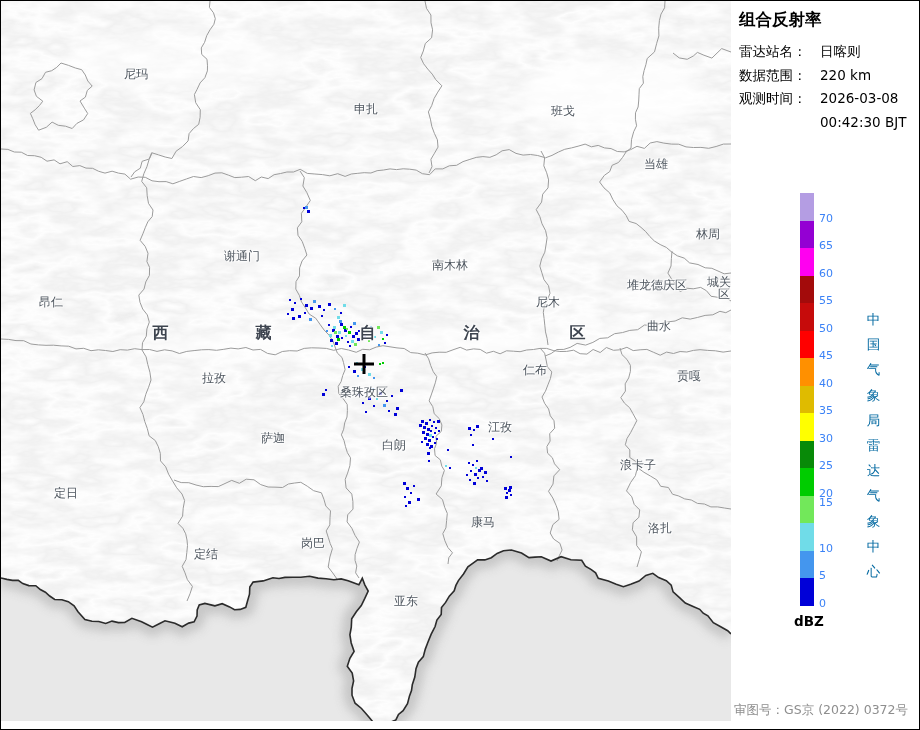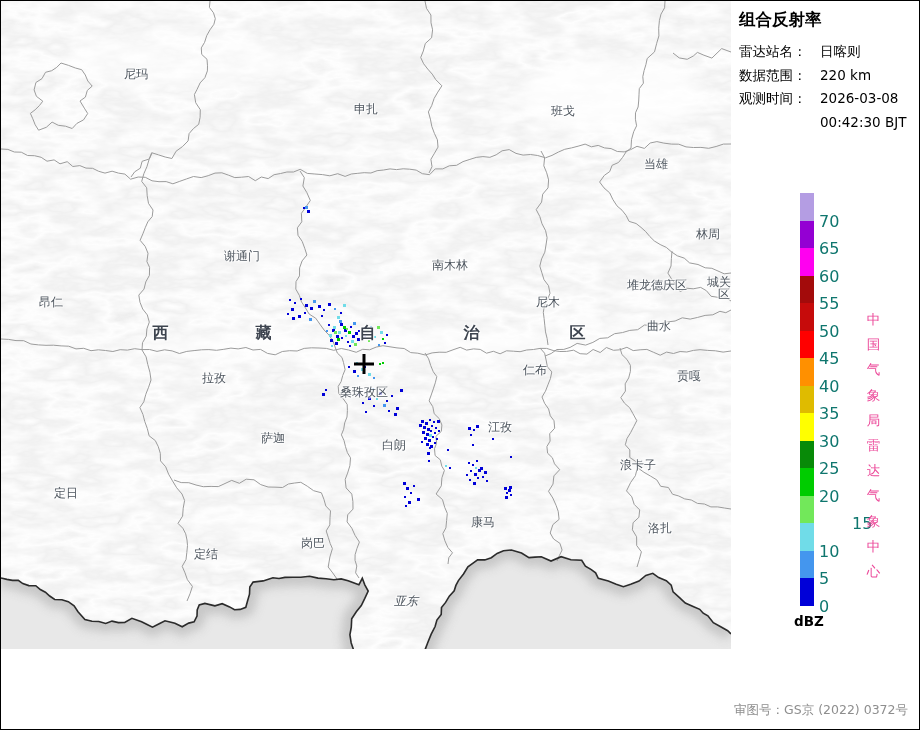--- a/index.html
+++ b/index.html
@@ -1,32 +1,32 @@
 <!DOCTYPE html>
 <html><head>
 <meta charset="utf-8">
 <style>
   html,body{margin:0;padding:0;background:#fff;}
   .frame{position:relative;width:918px;height:728px;border:1px solid #000;display:flex;
          font-family:"DejaVu Sans","Liberation Sans",sans-serif;background:#fff;overflow:hidden;}
-  .map{position:relative;flex:0 0 730px;width:730px;height:648px;overflow:hidden;background:#bef264;}
+  .map{position:relative;flex:0 0 730px;width:730px;height:720px;overflow:hidden;background:#bef264;}
   .map svg{position:absolute;left:0;top:0;display:block;}
   .maplabel{position:absolute;transform:translate(-50%,-50%);font-size:12px;color:#4d555e;white-space:nowrap;
             text-shadow:0 0 2px #fff,0 0 2px #fff,1px 1px 1px #fff,-1px -1px 1px #fff;pointer-events:none;}
   .provlabel{font-size:16px;font-weight:bold;color:#3d444f;letter-spacing:1px;}
   .panel{position:relative;flex:1;background:#fff;padding:6px 0 14px 8px;box-sizing:border-box;color:#000;}
   .p-title{font-size:16.5px;font-weight:bold;margin:2px 0 9px 0;}
   .p-row{font-size:13.5px;line-height:23.5px;white-space:nowrap;}
   .p-label{display:inline-block;width:81px;}
   .legend{position:absolute;left:69px;top:192px;width:70px;height:416px;}
   .lg-sw{position:absolute;left:0;width:14px;height:28px;}
-  .lg-lb{position:absolute;left:19px;font-size:16px;color:#0f766e;}
+  .lg-lb{position:absolute;left:19px;font-size:11px;color:#3b82f6;}
   .dbz{position:absolute;left:63px;top:612px;font-size:13.5px;font-weight:bold;}
   .watermark{position:absolute;left:134px;top:306px;width:17px;line-height:25.2px;font-size:13.5px;
-             color:#ec4899;word-break:break-all;text-align:center;}
+             color:#0369a1;word-break:break-all;text-align:center;}
   .p-footer{position:absolute;right:11px;bottom:10px;font-size:12.5px;color:#8e8e8e;white-space:nowrap;}
 </style>
 </head>
 <body>
 
 <div class="frame">
 
   <div class="map">
     <svg width="730" height="728" viewBox="0 0 730 728">
       <defs>
@@ -272,21 +272,21 @@
         <div class="maplabel" style="left: 363px; top: 391px;">桑珠孜区</div>
         <div class="maplabel" style="left: 272px; top: 437px;">萨迦</div>
         <div class="maplabel" style="left: 393px; top: 444px;">白朗</div>
         <div class="maplabel" style="left: 499px; top: 426px;">江孜</div>
         <div class="maplabel" style="left: 637px; top: 464px;">浪卡子</div>
         <div class="maplabel" style="left: 65px; top: 492px;">定日</div>
         <div class="maplabel" style="left: 482px; top: 521px;">康马</div>
         <div class="maplabel" style="left: 312px; top: 542px;">岗巴</div>
         <div class="maplabel" style="left: 205px; top: 553px;">定结</div>
         <div class="maplabel" style="left: 659px; top: 527px;">洛扎</div>
-        <div class="maplabel" style="left: 405px; top: 600px; font-style: italic;">亚东</div>
+        <div class="maplabel" style="left: 405px; top: 600px;">亚东</div>
         <div class="maplabel provlabel" style="left: 160px; top: 332px;">西</div>
         <div class="maplabel provlabel" style="left: 263px; top: 332px;">藏</div>
         <div class="maplabel provlabel" style="left: 367px; top: 332px;">自</div>
         <div class="maplabel provlabel" style="left: 471px; top: 332px;">治</div>
         <div class="maplabel provlabel" style="left: 577px; top: 332px;">区</div>
       </div>
   </div>
 
   <aside class="panel">
     <div class="p-title">组合反射率</div>
@@ -320,21 +320,21 @@
         <div class="lg-lb" style="top: 183.5px;">40</div>
         <div class="lg-sw" style="top: 192.5px; background: rgb(223, 187, 0);"></div>
         <div class="lg-lb" style="top: 211px;">35</div>
         <div class="lg-sw" style="top: 220px; background: rgb(255, 255, 0);"></div>
         <div class="lg-lb" style="top: 238.5px;">30</div>
         <div class="lg-sw" style="top: 247.5px; background: rgb(8, 138, 8);"></div>
         <div class="lg-lb" style="top: 266px; text-align: center;">25</div>
         <div class="lg-sw" style="top: 275px; background: rgb(0, 204, 0);"></div>
         <div class="lg-lb" style="top: 293.5px;">20</div>
         <div class="lg-sw" style="top: 302.5px; background: rgb(114, 232, 90);"></div>
-        <div class="lg-lb" style="top: 321px; margin-left: 33px;">15</div>
+        <div class="lg-lb" style="top: 303px;">15</div>
         <div class="lg-sw" style="top: 330px; background: rgb(112, 220, 232);"></div>
         <div class="lg-lb" style="top: 348.5px;">10</div>
         <div class="lg-sw" style="top: 357.5px; background: rgb(68, 150, 238);"></div>
         <div class="lg-lb" style="top: 376px;">5</div>
         <div class="lg-sw" style="top: 385px; background: rgb(0, 0, 216);"></div>
         <div class="lg-lb" style="top: 403.5px;">0</div>
       </div>
     <div class="dbz">dBZ</div>
     <div class="watermark">中国气象局雷达气象中心</div>
     <div class="p-footer">审图号：GS京 (2022) 0372号</div>

